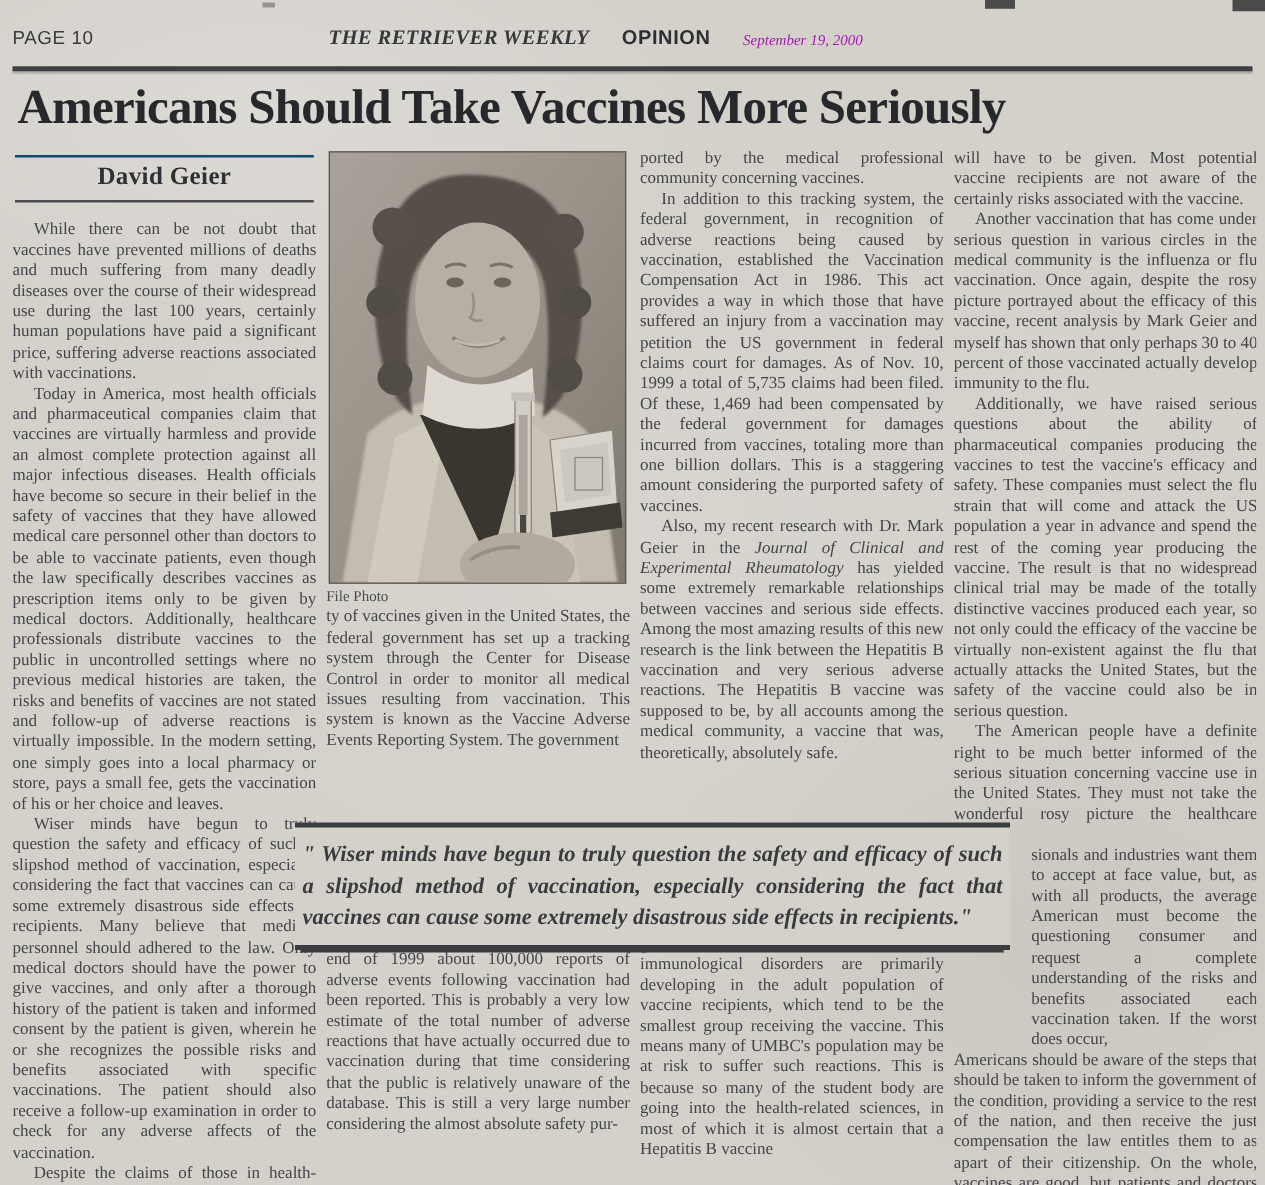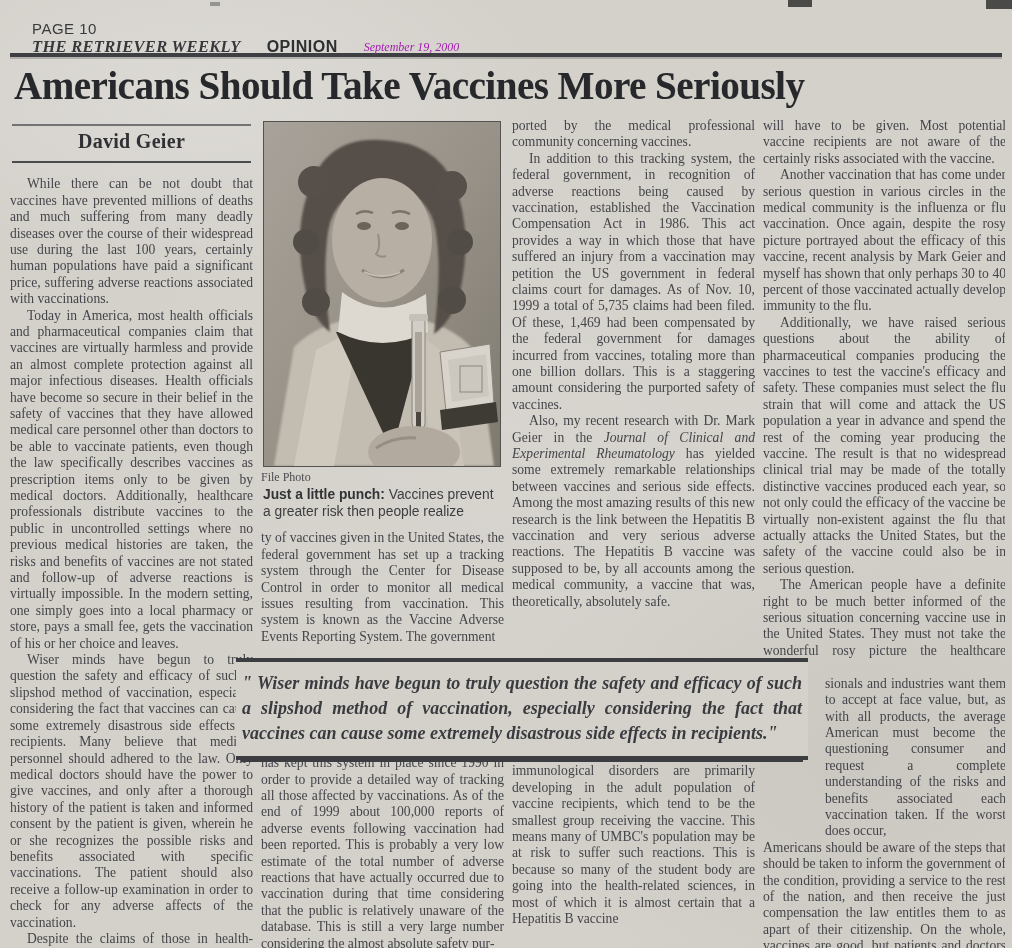--- a/index.html
+++ b/index.html
@@ -9,43 +9,43 @@
       radial-gradient(ellipse 600px 300px at 20% 10%, rgba(255,255,255,.20), rgba(255,255,255,0) 60%),
       radial-gradient(ellipse 500px 400px at 85% 80%, rgba(120,115,105,.10), rgba(0,0,0,0) 70%),
       radial-gradient(ellipse 700px 500px at 50% 45%, rgba(255,255,255,.08), rgba(0,0,0,0) 70%),
       #d4d1cb;
     font-family:"Liberation Serif", serif;
     color:#3f4043;
   }
   
   .masthead{
     display:flex;align-items:baseline;
-    padding:20px 14px 0 32px;height:26px;flex-direction:column;
+    padding:20px 14px 0 10px;height:26px;
   }
   .page-label{font-family:"Liberation Sans", sans-serif;font-size:15px;color:#3a3b3e;letter-spacing:.5px;}
-  .masthead-center{flex:1;display:flex;justify-content:center;align-items:center;gap:26px;}
+  .masthead-center{flex:1;display:flex;justify-content:center;align-items:flex-end;gap:26px;}
   .paper-name{font-style:italic;font-weight:bold;font-size:16.5px;color:#37383b;letter-spacing:.3px;}
   .section-name{font-family:"Liberation Sans", sans-serif;font-weight:bold;font-size:16px;color:#2e2f32;letter-spacing:.5px;}
   .issue-date{font-style:italic;font-size:12px;color:#a21caf;}
   .masthead-spacer{width:120px;}
   .head-rule{height:4px;background:#3e3f42;margin:7px 10px 0 10px;box-shadow:0 2px 0 rgba(62,63,66,.25);}
   .headline{
     font-size:39px;font-weight:bold;color:#27282b;
     margin:8px 12px 10px 14px;letter-spacing:-.5px;line-height:1.1;
     text-shadow:.4px .4px 0 rgba(40,40,40,.25);
   }
   
   .main{position:relative;margin:0 7px 0 10px;height:834px;overflow:hidden;}
   .cols{display:grid;grid-template-columns:repeat(4,243px);gap:8px;height:834px;}
   .col{overflow:hidden;height:834px;font-size:13.6px;line-height:16.4px;text-align:justify;color:#44454a;}
   .col p{margin:0;text-indent:17px;}
   .col p.noindent{text-indent:0;}
   
   .byline-box{
-    border-top:2px solid #737373;border-bottom:2px solid #4a4b4e;
+    border-top:2px solid #0c4a6e;border-bottom:2px solid #4a4b4e;
     margin:6px 2px 13px 2px;padding:7px 0 9px 0;text-align:center;
   }
   .byline-name{font-size:20px;font-weight:bold;color:#303134;letter-spacing:.3px;}
   
   .photo-frame{
     width:236px;height:344px;border:1px solid #55534f;background:#9a948c;
     margin:3px 0 2px 2px;overflow:hidden;
   }
   .photo-credit{font-size:12px;color:#4a4b4e;text-align:left;margin:2px 4px 0 0;}
   .photo-caption{
@@ -157,23 +157,20 @@
           <path d="M176 230 L226 222 L230 282 L182 290 Z" fill="#d8d4cc" stroke="#8a857c"></path>
           <path d="M184 238 L222 232 L225 274 L188 280 Z" fill="#cdc8bf"></path>
           <rect x="196" y="244" width="22" height="26" fill="none" stroke="#8a857c"></rect>
           <path d="M176 288 L232 280 L234 300 L178 308 Z" fill="#3e3a34"></path>
 
           <ellipse cx="150" cy="330" rx="46" ry="26" fill="#b2aa9e"></ellipse>
           <path d="M112 326 Q130 314 152 316" stroke="#968e82" stroke-width="3" fill="none"></path>
         </svg>
       </div>
       <div class="photo-credit">File Photo</div>
-      <div class="photo-caption">
-        <b>Just a little punch:</b><span> Vaccines prevent a greater risk then people realize</span>
-      </div>
       <div>
           <p class="noindent">ty of vaccines given in the United States, the federal government has set up a tracking system through the Center for Disease Control in order to monitor all medical issues resulting from vaccination. This system is known as the Vaccine Adverse Events Reporting System. The government</p>
         </div>
       <div class="quote-gap-c2"></div>
       <div>
           <p class="noindent">has kept this system in place since 1990 in order to provide a detailed way of tracking all those affected by vaccinations. As of the end of 1999 about 100,000 reports of adverse events following vaccination had been reported. This is probably a very low estimate of the total number of adverse reactions that have actually occurred due to vaccination during that time considering that the public is relatively unaware of the database. This is still a very large number considering the almost absolute safety pur-</p>
         </div>
     </div>
 
     <div class="col">

